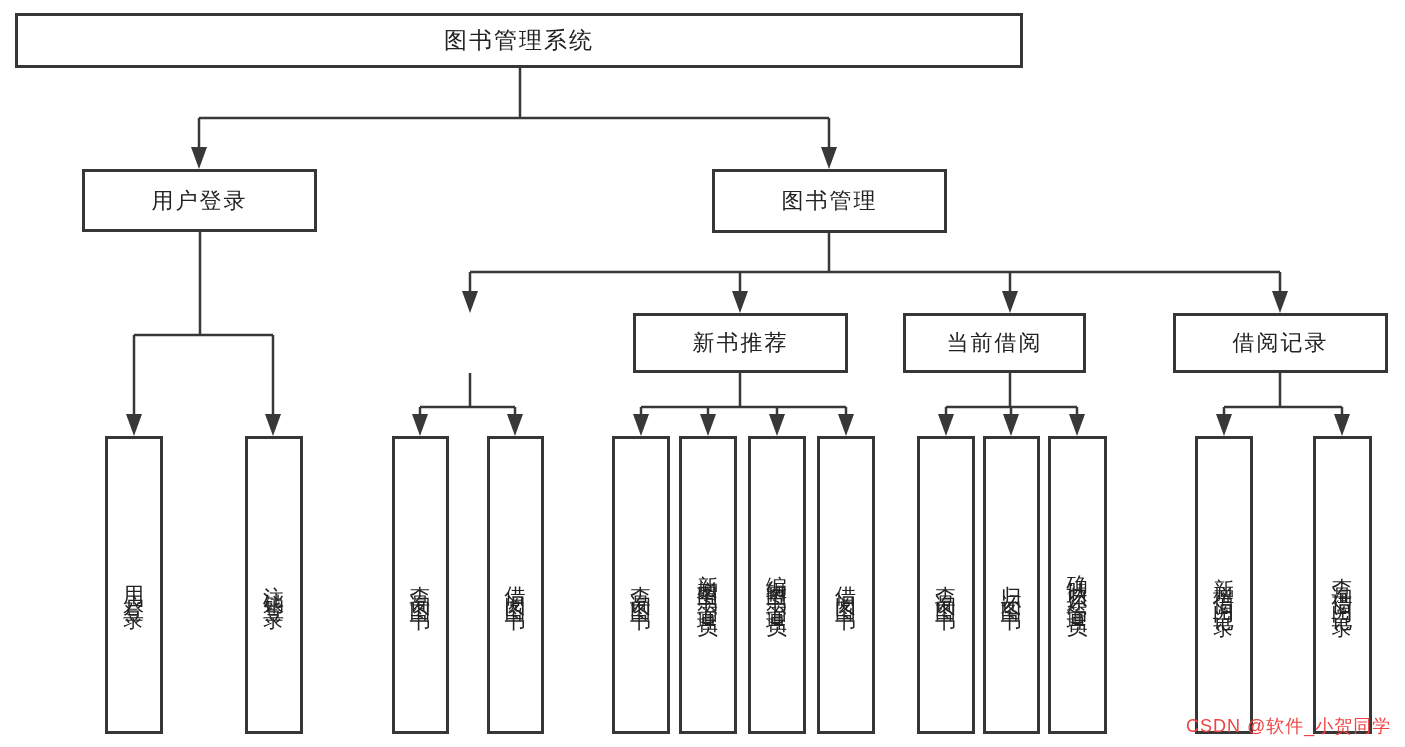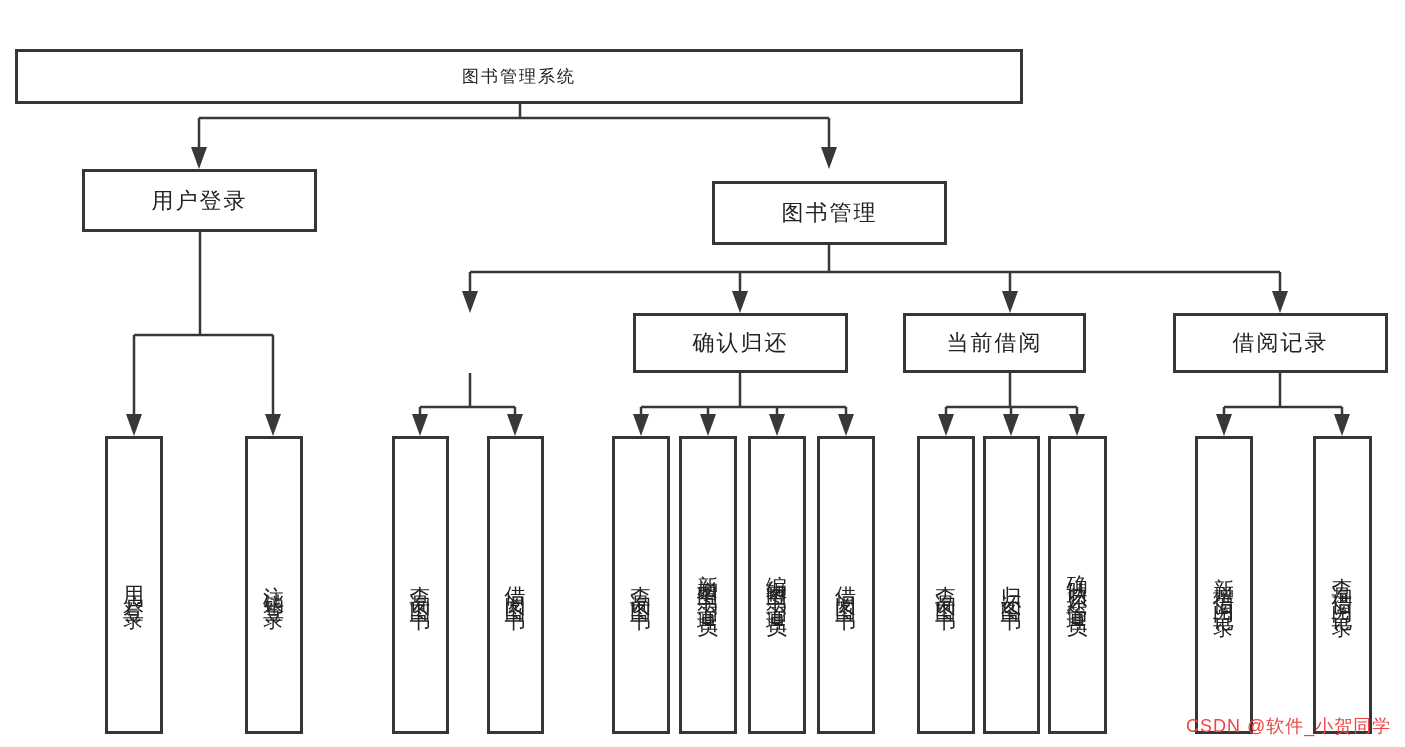--- a/index.html
+++ b/index.html
@@ -25,21 +25,21 @@
     align-items: center;
     justify-content: center;
     color: #222222;
     text-align: center;
   }
   .hbox {
     font-size: 22px;
     letter-spacing: 2px;
     line-height: 1;
   }
-  .root-box { font-size: 17px; margin-top: 36px; }
+  .root-box { font-size: 23px; }
   .vbox {
     writing-mode: vertical-rl;
     text-orientation: mixed;
     font-size: 21px;
     letter-spacing: 8px;
     line-height: 1;
     padding: 4px 0;
   }
   .vbox.long { letter-spacing: 6px; }
   .watermark {
@@ -94,23 +94,23 @@
       <polygon points="1011,436 1003,414 1019,414"></polygon>
       <polygon points="1077,436 1069,414 1085,414"></polygon>
       <polygon points="1224,436 1216,414 1232,414"></polygon>
       <polygon points="1342,436 1334,414 1350,414"></polygon>
     </g>
   </svg>
 
   <div class="box hbox root-box" style="left:15px; top:13px; width:1008px; height:55px;">图书管理系统</div>
 
   <div class="box hbox" style="left:82px; top:169px; width:235px; height:63px;">用户登录</div>
-  <div class="box hbox" style="left:712px; top:169px; width:235px; height:64px;margin-top:12px;">图书管理</div>
+  <div class="box hbox" style="left:712px; top:169px; width:235px; height:64px;">图书管理</div>
 
-  <div class="box hbox" style="left:633px; top:313px; width:215px; height:60px;">确认归还</div>
+  <div class="box hbox" style="left:633px; top:313px; width:215px; height:60px;">新书推荐</div>
   <div class="box hbox" style="left:903px; top:313px; width:183px; height:60px;">当前借阅</div>
   <div class="box hbox" style="left:1173px; top:313px; width:215px; height:60px;">借阅记录</div>
 
   <div class="box vbox" style="left:105px; top:436px; width:58px; height:298px;">用户登录</div>
   <div class="box vbox" style="left:245px; top:436px; width:58px; height:298px;">注销登录</div>
 
   <div class="box vbox" style="left:392px; top:436px; width:57px; height:298px;">查询图书</div>
   <div class="box vbox" style="left:487px; top:436px; width:57px; height:298px;">借阅图书</div>
 
   <div class="box vbox" style="left:612px; top:436px; width:58px; height:298px;">查询图书</div>

